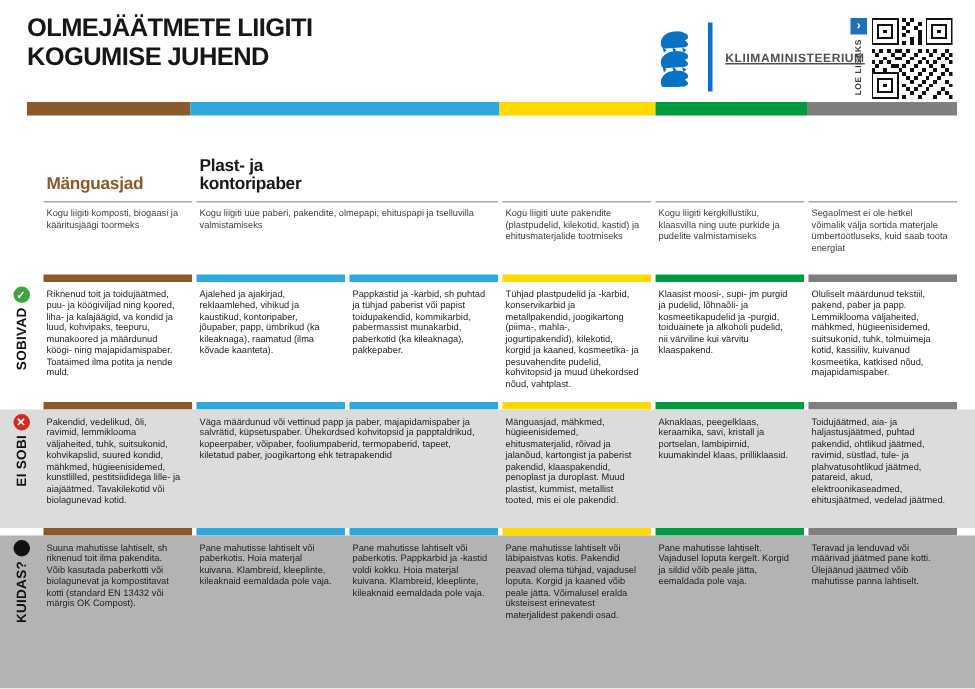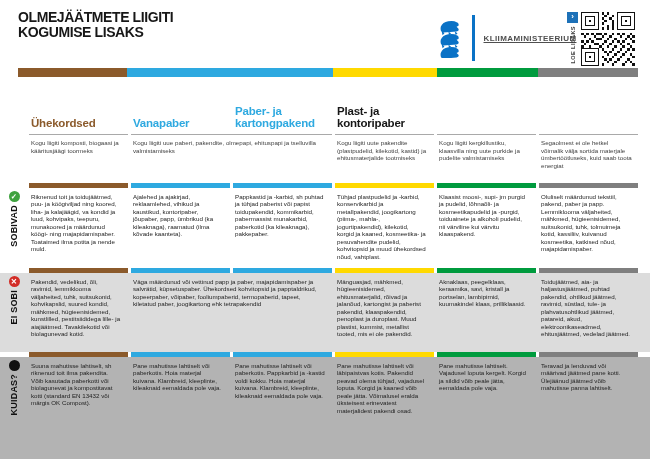--- a/index.html
+++ b/index.html
@@ -1,21 +1,21 @@
 <!DOCTYPE html>
 <html><head>
 <meta charset="utf-8">
 <style>
   * { margin:0; padding:0; box-sizing:border-box; }
   html,body { background:#e8e8e8; }
   body { font-family:"Liberation Sans", sans-serif; }
   .page { position:relative; width:650px; height:459px; background:#ffffff; overflow:hidden; }
 
   
-  .title { position:absolute; left:18px; top:10px; font-size:14px; font-weight:800;
+  .title { position:absolute; left:18px; top:10px; font-size:17px; font-weight:800;
            letter-spacing:-0.4px; line-height:1.1; color:#171717; }
   .title span { display:block; }
 
   .logo { position:absolute; left:437px; top:14px; display:flex; align-items:center; height:48px; }
   .lions { width:28px; height:40px; }
   .logo-divider { width:2.5px; height:46px; background:#0a72c6; margin:0 9px 0 7px; }
   .ministry { font-size:8px; font-weight:700; letter-spacing:0.4px; color:#4f4f4f;text-decoration:underline; }
 
   .qr-block { position:absolute; left:566px; top:12px; display:flex; align-items:flex-start; }
   .qr-side { display:flex; flex-direction:column; align-items:center; width:13px; margin-right:2px; }
@@ -60,21 +60,21 @@
   .rowlabel .txt { margin-top:3px; writing-mode:vertical-rl; transform:rotate(180deg);
                    font-size:9px; font-weight:800; letter-spacing:0.2px; color:#111; }
 </style>
 </head>
 <body>
 
 <div class="page">
 
   <div class="title">
     <span>OLMEJÄÄTMETE LIIGITI</span>
-    <span>KOGUMISE LISAKS</span>
+    <span>KOGUMISE JUHEND</span>
   </div>
 
   <div class="logo">
     <svg class="lions" viewBox="0 0 30 42">
       <g fill="#0a72c6">
         <path d="M4 9 q2-5 8-6 q6-1 9 1 q3 1 2 4 l-2 1 2 2 q1 2-2 3 l-14 1 q-4 0-3-6 z M5 14 l3 2-2 2 z M12 14 l3 2-2 2 z M19 14 l3 2-2 2 z"></path>
         <path d="M4 23 q2-5 8-6 q6-1 9 1 q3 1 2 4 l-2 1 2 2 q1 2-2 3 l-14 1 q-4 0-3-6 z M5 28 l3 2-2 2 z M12 28 l3 2-2 2 z M19 28 l3 2-2 2 z"></path>
         <path d="M4 37 q2-5 8-6 q6-1 9 1 q3 1 2 4 l-2 1 2 2 q1 2-2 3 l-14 1 q-4 0-3-6 z"></path>
       </g>
     </svg>
@@ -114,23 +114,21 @@
   <div class="topbar">
     <div class="seg-a" style="background-color: rgb(139, 90, 43);"></div>
     <div class="seg-b" style="background-color: rgb(46, 169, 224);"></div>
     <div class="seg-c" style="background-color: rgb(255, 217, 0);"></div>
     <div class="seg-d" style="background-color: rgb(0, 155, 62);"></div>
     <div class="seg-e" style="background-color: rgb(127, 127, 127);"></div>
   </div>
 
   <div class="colheads cols">
     <div></div>
-    <h3 style="color: rgb(139, 90, 43);">Ühekordsed</h3>
-    <h3 style="color: rgb(46, 169, 224);">Vanapaber</h3>
-    <h3 style="color: rgb(46, 169, 224);">Paber- ja kartongpakend</h3>
+    <h3 style="color: rgb(139, 90, 43);">Mänguasjad</h3>
     <h3 style="color: rgb(23, 23, 23);">Plast- ja kontoripaber</h3>
   </div>
 
   <div class="coldescs cols">
     <div></div>
     <div class="coldesc">Kogu liigiti komposti, biogaasi ja kääritusjäägi toormeks</div>
     <div class="coldesc span2">Kogu liigiti uue paberi, pakendite, olmepapi, ehituspapi ja tselluvilla valmistamiseks</div>
     <div class="coldesc">Kogu liigiti uute pakendite (plastpudelid, kilekotid, kastid) ja ehitusmaterjalide tootmiseks</div>
     <div class="coldesc">Kogu liigiti kergkillustiku, klaasvilla ning uute purkide ja pudelite valmistamiseks</div>
     <div class="coldesc">Segaolmest ei ole hetkel võimalik välja sortida materjale ümbertöötluseks, kuid saab toota energiat</div>

